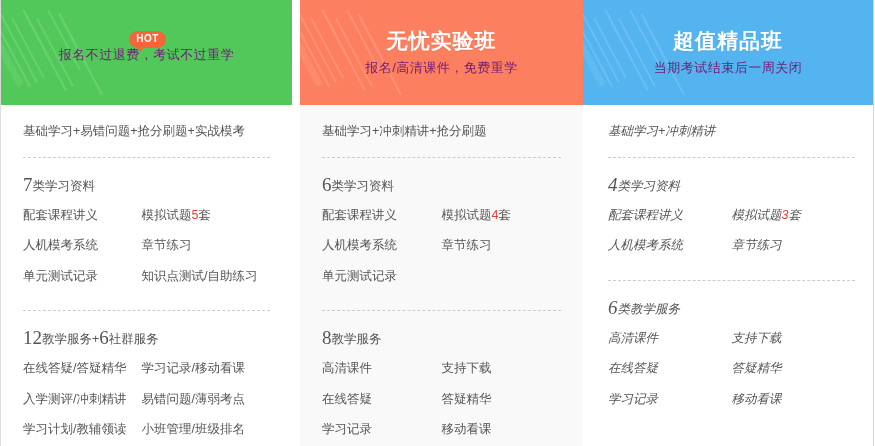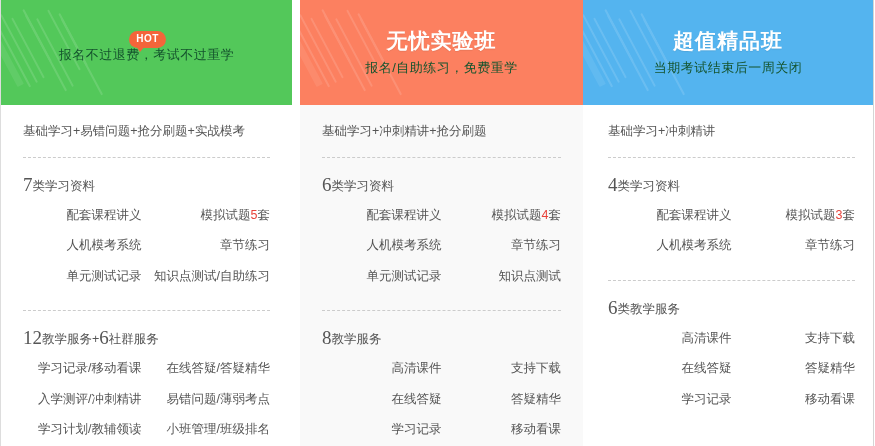--- a/index.html
+++ b/index.html
@@ -35,21 +35,21 @@
     transform:rotate(-28deg);border-radius:1px;
   }
   .hdr-title{
     position:relative;z-index:2;
     color:#ffffff;font-size:21px;font-weight:bold;letter-spacing:1px;
     line-height:1.1;margin:0 0 9px 0;
     text-shadow:0 1px 1px rgba(0,0,0,.08);
   }
   .hdr-sub{
     position:relative;z-index:2;
-    color:#14532d;font-size:13px;line-height:1.1;letter-spacing:.5px;
+    color:#701a75;font-size:13px;line-height:1.1;letter-spacing:.5px;
   }
   .title-row{position:relative;z-index:3;display:flex;align-items:flex-start;}
 
   .hot{
     position:relative;
     margin-left:2px;margin-top:-12px;
     background:#f4653a;color:#ffffff;
     font-size:10px;font-weight:bold;letter-spacing:.5px;
     padding:3px 7px 4px 7px;border-radius:10px;
     line-height:1;
@@ -57,21 +57,21 @@
   .hot:after{
     content:"";position:absolute;left:7px;bottom:-4px;
     width:0;height:0;
     border-left:4px solid transparent;
     border-right:5px solid transparent;
     border-top:6px solid #f4653a;
   }
 
   
   .body{padding:0 22px;box-sizing:border-box;}
-  .col-3 .body{padding-left:25px;padding-right:18px;}
+  .col-3 .body{padding-left:25px;padding-right:18px;font-style:italic;}
 
   .summary{
     color:#555555;font-size:12.5px;
     padding:20px 0 0 0;line-height:1;
     white-space:nowrap;
   }
   .divider{
     margin:19px 0 0 0;height:0;
     border-top:1px dashed #cccccc;
   }
@@ -79,21 +79,21 @@
     color:#555555;font-size:12.5px;
     margin:17px 0 2px 0;line-height:1;white-space:nowrap;
   }
   .sec-title .num{
     font-size:19px;color:#555555;font-weight:normal;
     font-family:"Liberation Serif","DejaVu Serif",serif;
     vertical-align:-1px;letter-spacing:0;
   }
   .sec-title .plus{font-size:12.5px;}
 
-  .grid{display:flex;flex-wrap:wrap;margin-top:6px;text-align:right;}
+  .grid{display:flex;flex-wrap:wrap;margin-top:6px;}
   .grid .cell{
     font-size:12.5px;color:#555555;
     line-height:1;padding:9px 0;
     box-sizing:border-box;white-space:nowrap;
   }
   .col-1 .grid .cell{width:50%;}
   .col-1 .grid .cell:nth-child(odd){width:48%;}
   .col-1 .grid .cell:nth-child(even){width:52%;}
   .col-2 .grid .cell{width:50%;}
   .col-3 .grid .cell{width:50%;}
@@ -138,22 +138,22 @@
           <div class="cell">人机模考系统</div>
           <div class="cell">章节练习</div>
           <div class="cell">单元测试记录</div>
           <div class="cell">知识点测试/自助练习</div>
         </div>
       <div class="divider"></div>
       <div class="sec-title">
         <span class="num">12</span><span>教学服务</span><span class="plus">+</span><span class="num">6</span><span>社群服务</span>
       </div>
       <div class="grid gridB">
+          <div class="cell">在线答疑/答疑精华</div>
           <div class="cell">学习记录/移动看课</div>
-          <div class="cell">在线答疑/答疑精华</div>
           <div class="cell">入学测评/冲刺精讲</div>
           <div class="cell">易错问题/薄弱考点</div>
           <div class="cell">学习计划/教辅领读</div>
           <div class="cell">小班管理/班级排名</div>
           <div class="cell">助教指导/预约回访</div>
         </div>
     </div>
   </div>
 
   <div class="col-gap"></div>
@@ -168,35 +168,34 @@
           <i style="left: 50px; top: 10px; width: 2px; height: 86px;"></i>
           <i style="left: 59px; top: 14px; width: 2px; height: 77px;"></i>
           <i style="left: 68px; top: 6px; width: 2px; height: 68px;"></i>
           <i style="left: 77px; top: 10px; width: 2px; height: 59px;"></i>
           <i style="left: 86px; top: 14px; width: 2px; height: 86px;"></i>
           <i style="left: 4px; top: 12px; width: 7px; height: 78px; opacity: 0.6;"></i>
         </span>
       <div class="title-row">
         <div class="hdr-title">无忧实验班</div>
       </div>
-      <div class="hdr-sub">报名/自助练习，免费重学</div>
+      <div class="hdr-sub">报名/高清课件，免费重学</div>
     </div>
     <div class="body">
       <div class="summary">基础学习+冲刺精讲+抢分刷题</div>
       <div class="divider"></div>
       <div class="sec-title">
         <span class="num">6</span><span>类学习资料</span>
       </div>
       <div class="grid gridA">
           <div class="cell">配套课程讲义</div>
           <div class="cell"><span>模拟试题</span><span class="hl">4</span><span>套</span></div>
           <div class="cell">人机模考系统</div>
           <div class="cell">章节练习</div>
           <div class="cell">单元测试记录</div>
-          <div class="cell">知识点测试</div>
         </div>
       <div class="divider"></div>
       <div class="sec-title">
         <span class="num">8</span><span>教学服务</span>
       </div>
       <div class="grid gridB">
           <div class="cell">高清课件</div>
           <div class="cell">支持下载</div>
           <div class="cell">在线答疑</div>
           <div class="cell">答疑精华</div>

